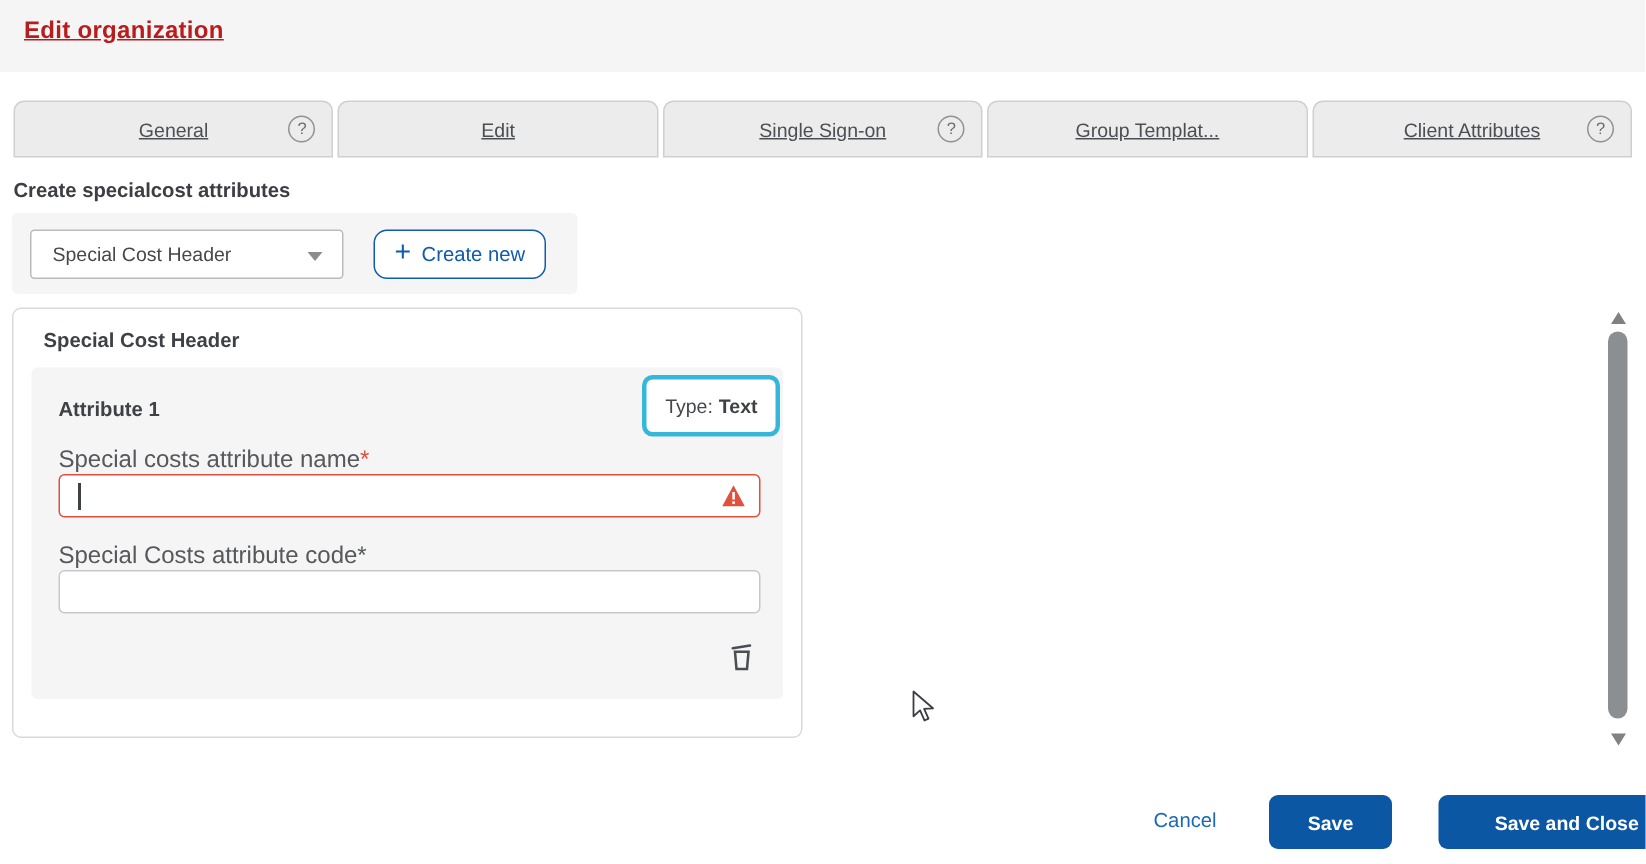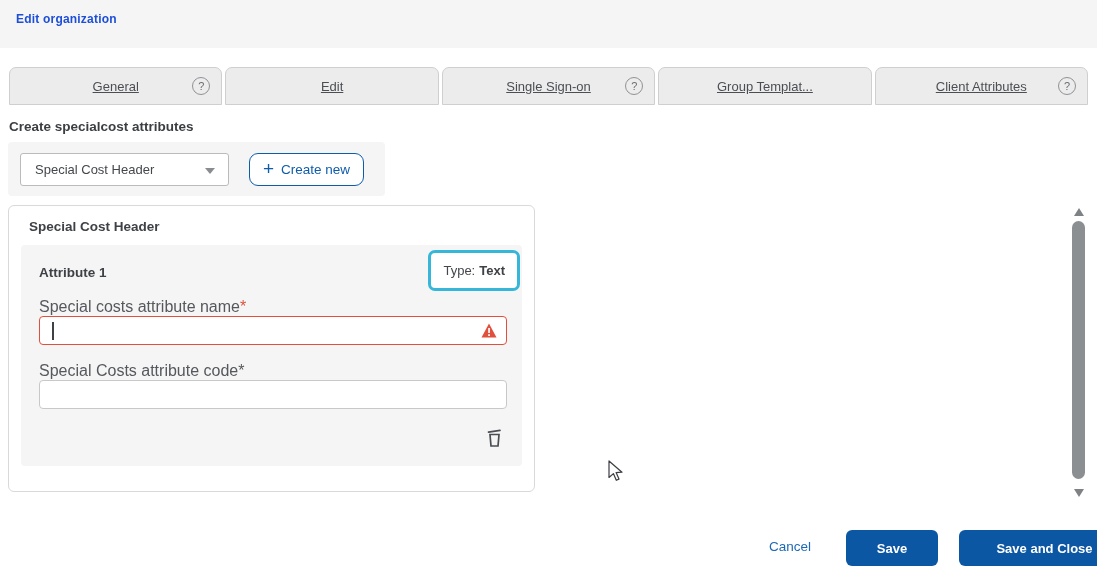--- a/index.html
+++ b/index.html
@@ -2,21 +2,21 @@
 <html><head>
 <meta charset="utf-8">
 <style>
   * { margin:0; padding:0; box-sizing:border-box; }
   html,body { width:1097px; height:576px; }
   body { font-family:"Liberation Sans","DejaVu Sans",sans-serif; background:#fff; color:#45484d; }
   .root { position:relative; width:1097px; height:576px; background:#fff; overflow:hidden; }
 
   
   .header { position:absolute; left:0; top:0; width:1097px; height:48px; background:#f5f5f5; }
-  .header h1 { position:absolute; left:16px; top:12px; font-size:12px; font-weight:bold; color:#1d4ed8; letter-spacing:.2px; }
+  .header h1 { position:absolute; left:16px; top:12px; font-size:16px; font-weight:bold; color:#b91c1c; letter-spacing:.2px;text-decoration:underline; }
 
   
   .tabs { position:absolute; left:9px; top:65px; width:1079px; height:40px; display:flex; gap:3px; align-items:flex-end; }
   .tab { position:relative; flex:1 1 0; height:38px; background:#ececec; border:1px solid #cfcfcf; border-radius:7px 7px 0 0;
          display:flex; align-items:center; justify-content:center; font-size:13px; color:#4b4f54; cursor:pointer;text-decoration:underline; }
   .tab.active { height:40px; background:#fff; border-bottom:1px solid #fff; z-index:2; }
   .tab .help { position:absolute; right:11px; top:50%; transform:translateY(-50%); width:18px; height:18px; border:1px solid #8f9296;
                border-radius:50%; font-size:11px; line-height:16px; text-align:center; color:#6a6e73; background:transparent; }
 
   
@@ -59,21 +59,21 @@
   .sb-up { position:absolute; left:3px; top:4px; width:0; height:0; border-left:5.5px solid transparent; border-right:5.5px solid transparent;
            border-bottom:8px solid #7f8285; cursor:pointer; }
   .sb-thumb { position:absolute; left:1px; top:17px; width:13px; height:258px; background:#8c8f92; border-radius:7px; cursor:pointer; }
   .sb-down { position:absolute; left:3px; bottom:4px; width:0; height:0; border-left:5.5px solid transparent; border-right:5.5px solid transparent;
              border-top:8px solid #7f8285; cursor:pointer; }
 
   
   .cancel-link { position:absolute; left:769px; top:539px; font-size:13.5px; color:#1d69b5; cursor:pointer; background:none; border:none; }
   .btn-primary { position:absolute; top:530px; height:36px; background:#0c57a4; color:#fff; border:none; border-radius:6px;
                  font-size:13px; font-weight:bold; font-family:inherit; cursor:pointer; }
-  .btn-save { left:846px; width:92px; }
+  .btn-save { left:846px; width:82px; }
   .btn-save-close { left:935px; width:171px;margin-left:24px; }
 
   .cursor { position:absolute; left:608px; top:460px; width:18px; height:24px; pointer-events:none; }
 </style>
 </head>
 <body>
 
 <div class="root">
 
   <div class="header">

